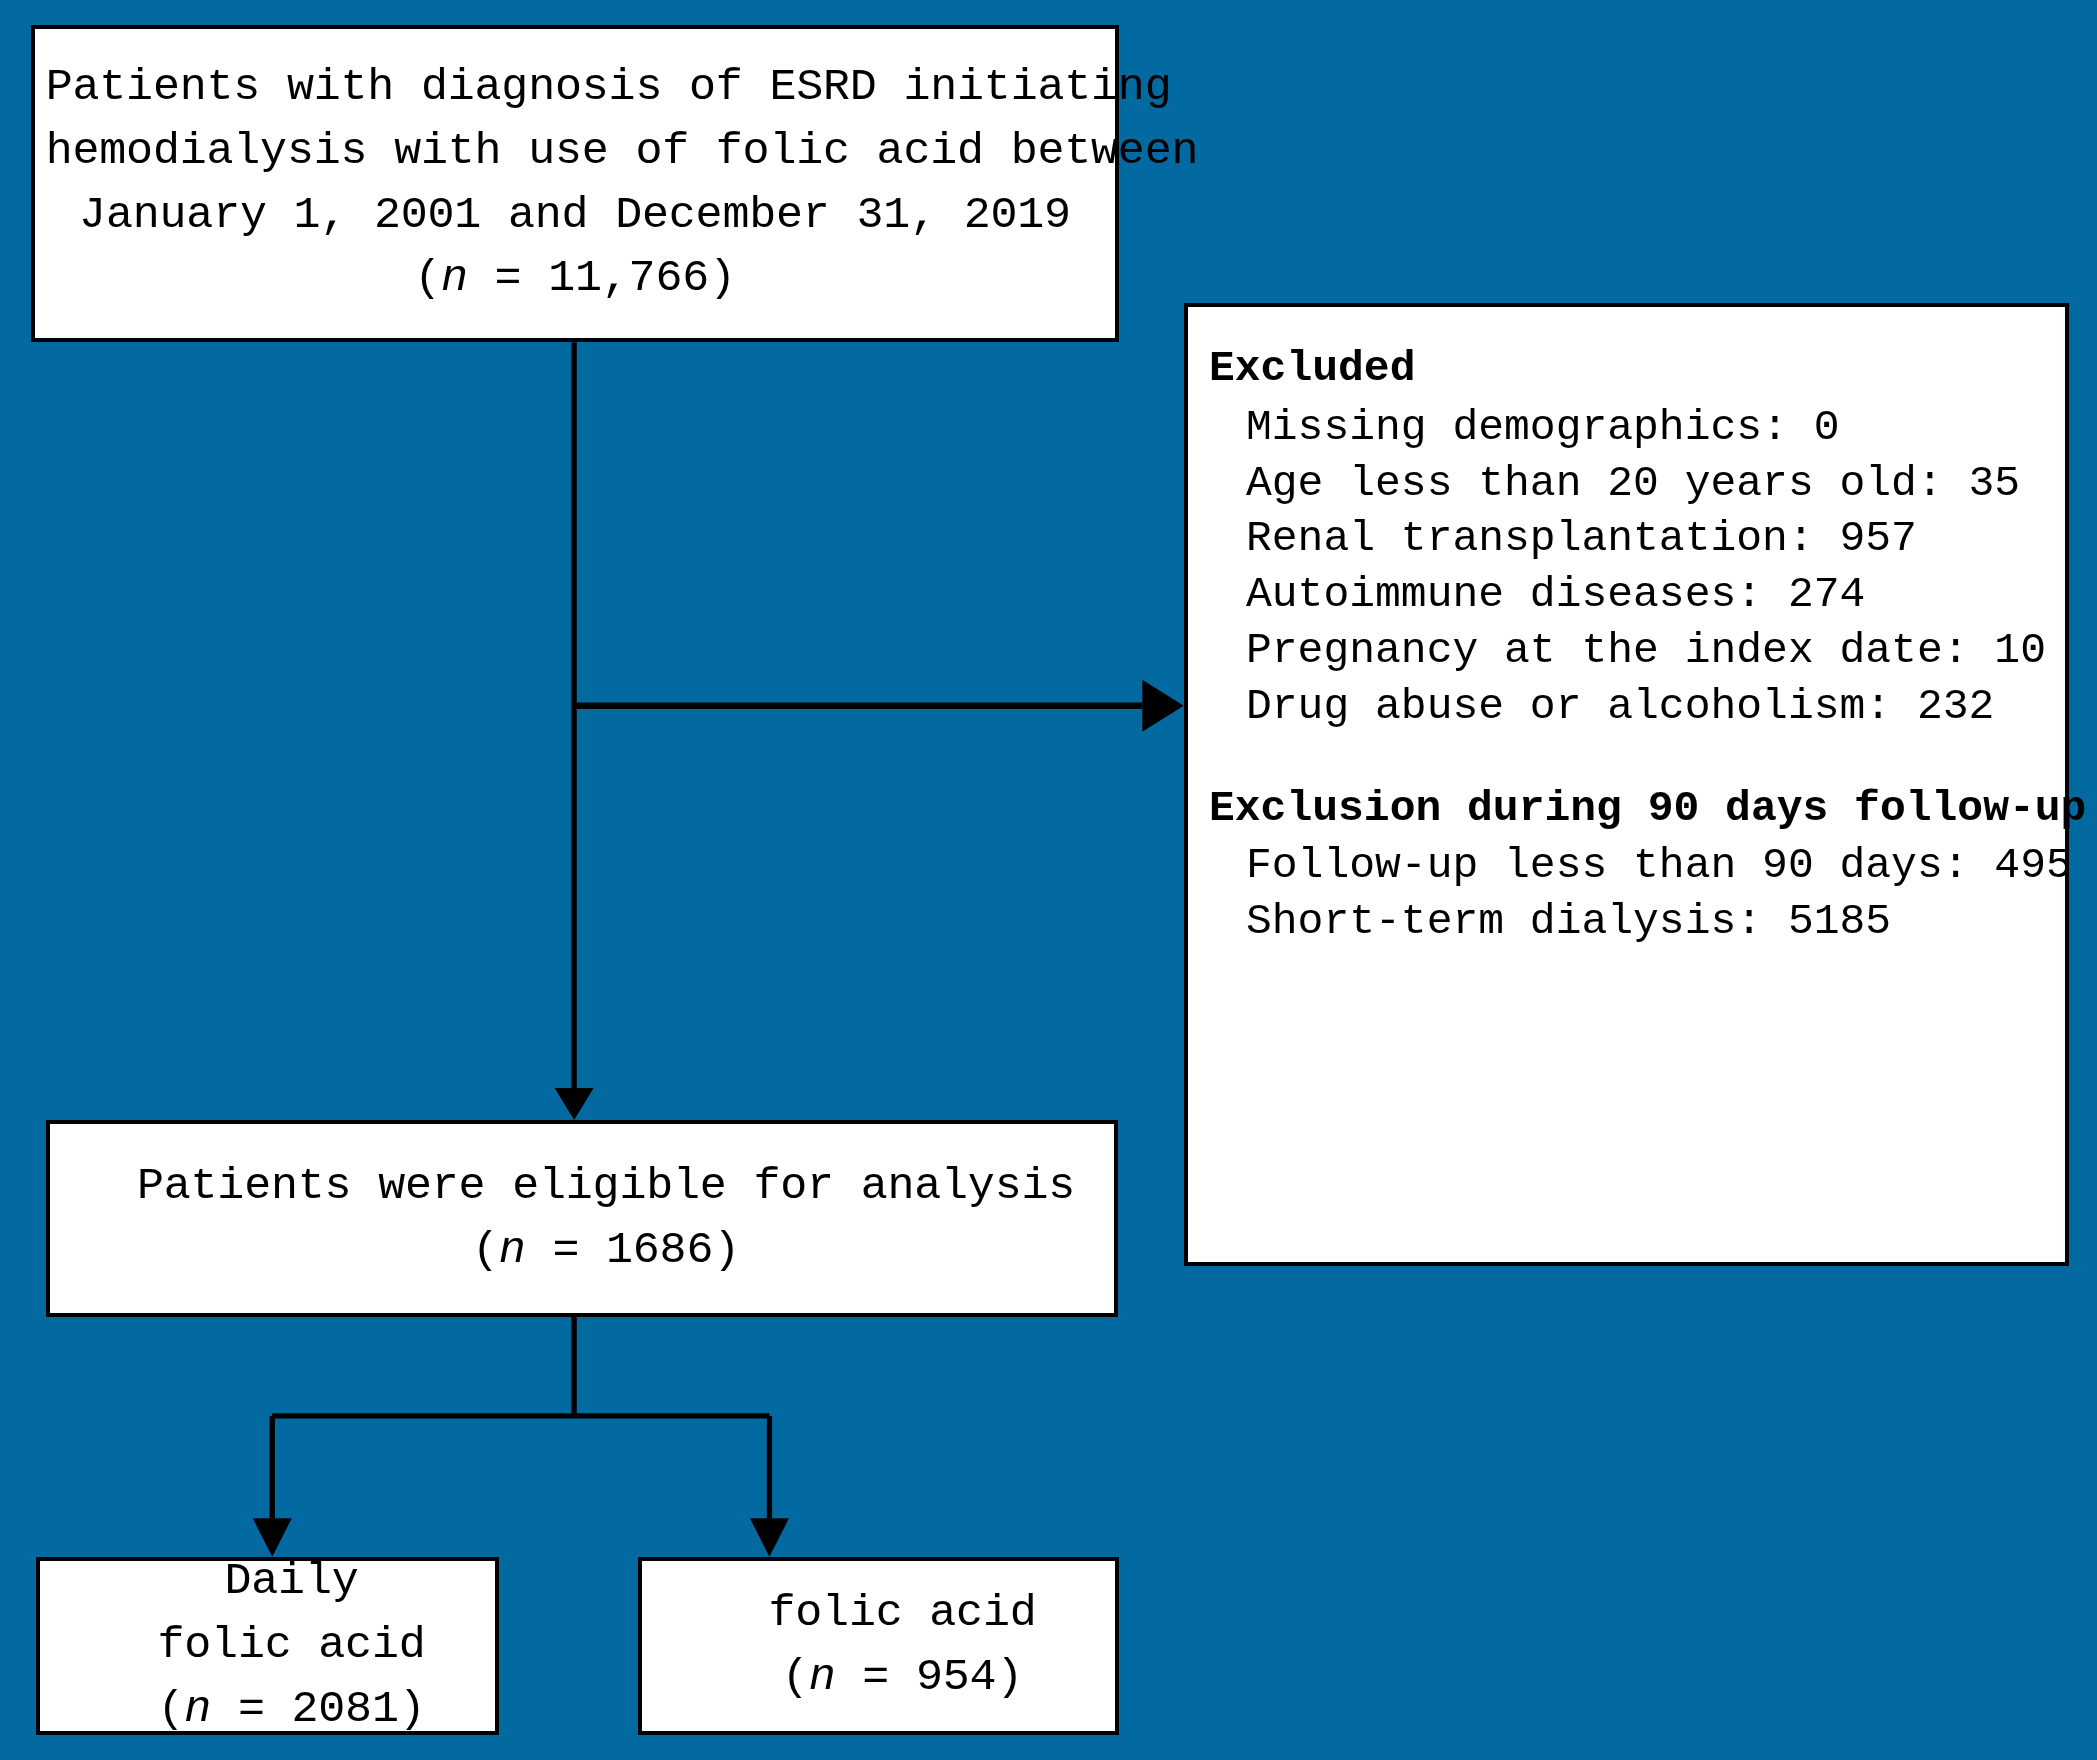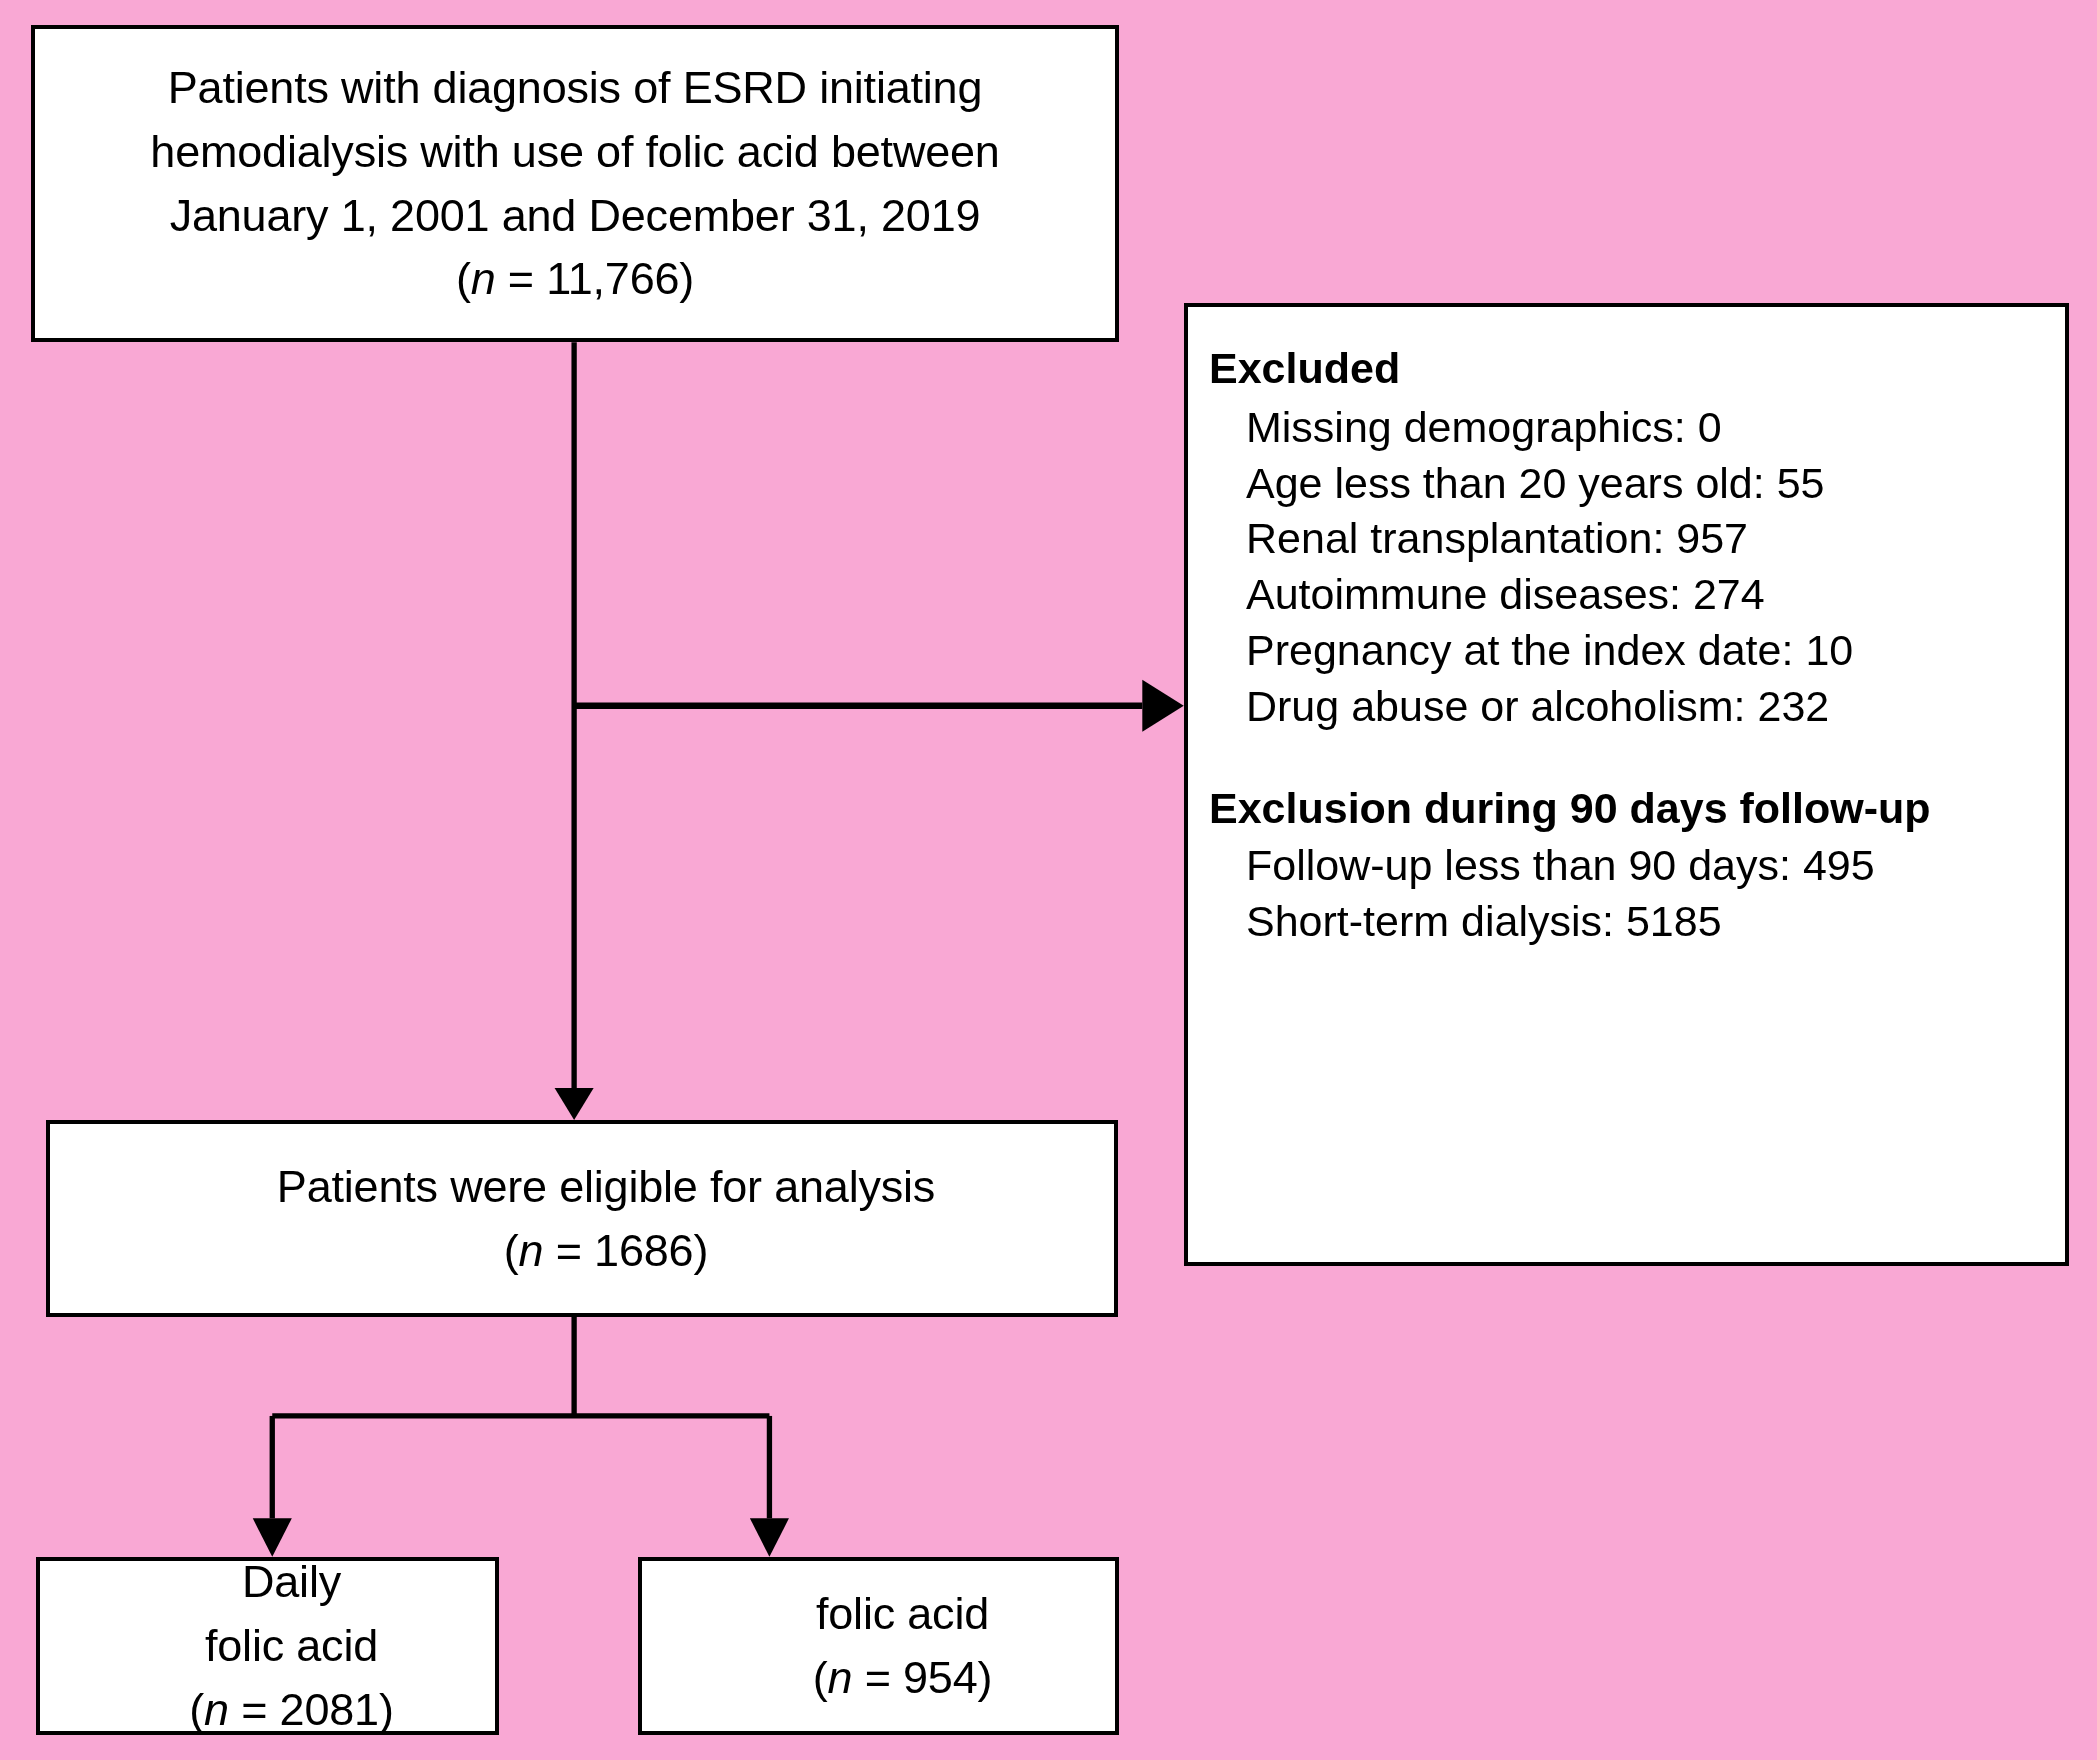--- a/index.html
+++ b/index.html
@@ -11,21 +11,22 @@
     width: 2097px;
     height: 1760px;
     font-family: "Liberation Sans", sans-serif;
     color: #000000;
     overflow: hidden;
   }
   #flowchart-root {
     position: relative;
     width: 2097px;
     height: 1760px;
-    background: #f9a8d4;
+    background: #0369a1;
+    font-family: Liberation Mono, monospace;
   }
   svg.connectors {
     position: absolute;
     left: 0;
     top: 0;
     width: 2097px;
     height: 1760px;
     pointer-events: none;
   }
   .node-box {
@@ -146,21 +147,21 @@
   <div class="node-box" id="box-cohort">
     <span class="node-line">Patients with diagnosis of ESRD initiating</span>
     <span class="node-line">hemodialysis with use of folic acid between</span>
     <span class="node-line">January 1, 2001 and December 31, 2019</span>
     <span class="node-line"><span>(</span><span class="italic-n">n</span><span> = </span><span>11,766</span><span>)</span></span>
   </div>
 
   <div class="node-box" id="box-excluded">
     <div class="excl-heading">Excluded</div>
     <div class="excl-item">Missing demographics: 0</div>
-    <div class="excl-item">Age less than 20 years old: 55</div>
+    <div class="excl-item">Age less than 20 years old: 35</div>
     <div class="excl-item">Renal transplantation: 957</div>
     <div class="excl-item">Autoimmune diseases: 274</div>
     <div class="excl-item">Pregnancy at the index date: 10</div>
     <div class="excl-item">Drug abuse or alcoholism: 232</div>
     <div class="excl-gap"></div>
     <div class="excl-heading-2">Exclusion during 90 days follow-up</div>
     <div class="excl-item">Follow-up less than 90 days: 495</div>
     <div class="excl-item">Short-term dialysis: 5185</div>
   </div>
 

